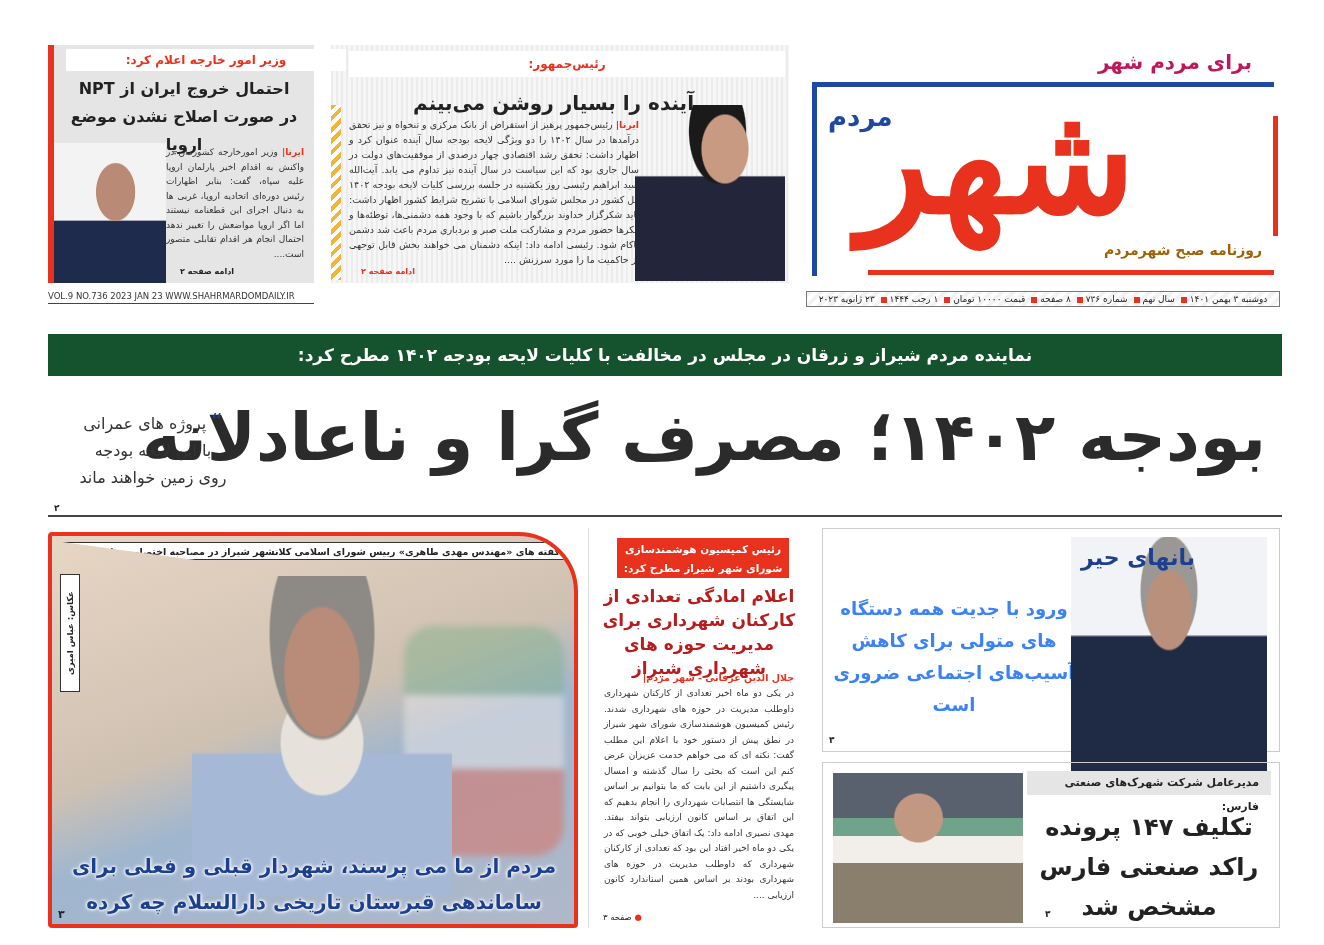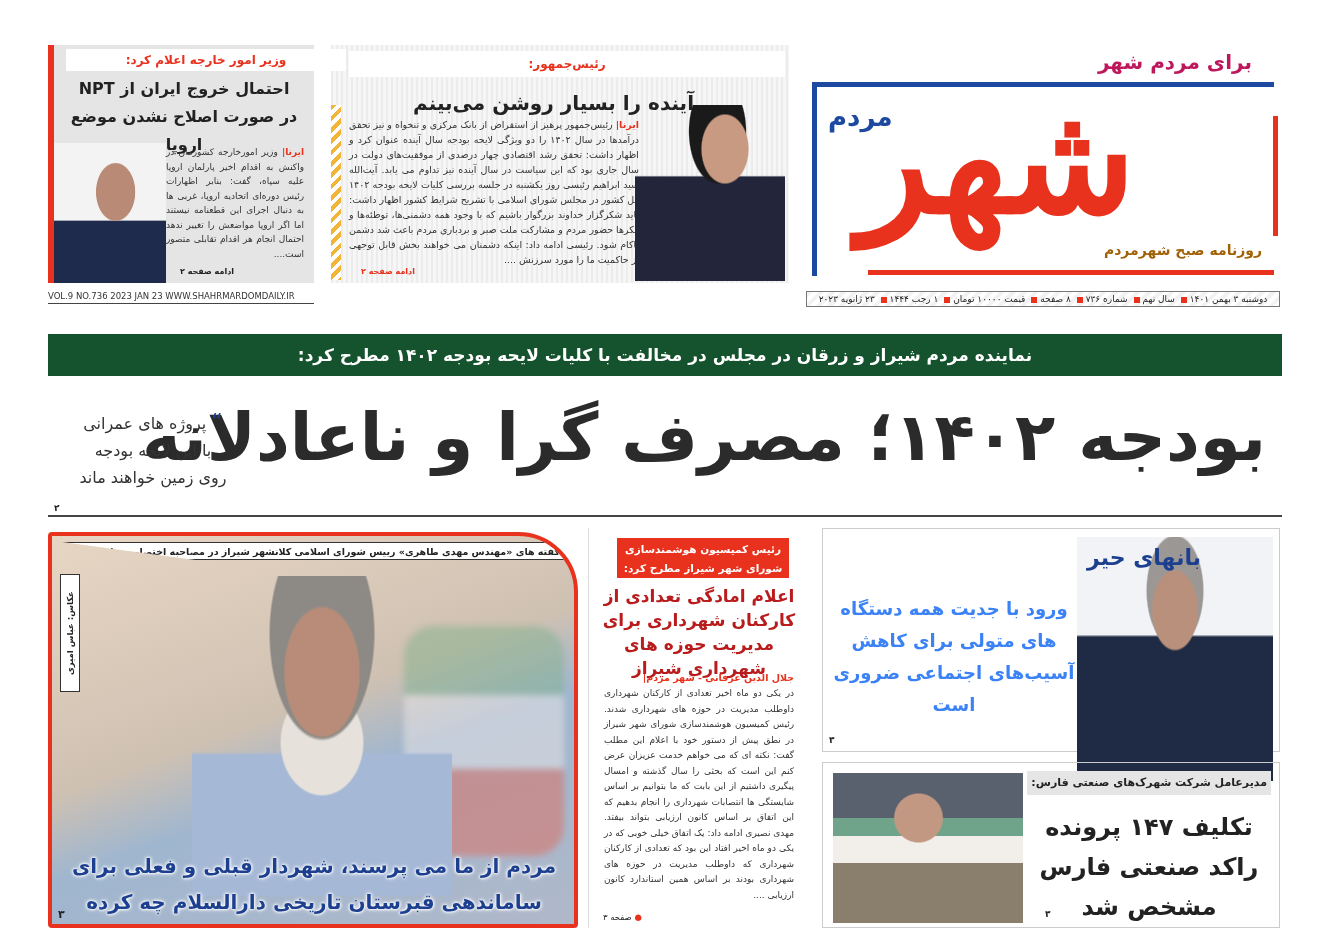--- a/index.html
+++ b/index.html
@@ -53,26 +53,26 @@
   #mid-kicker{left:28px;top:10px;width:172px;height:40px;background:#e8321e;color:#fff;font-size:10.5px;font-weight:bold;text-align:center;line-height:19px;padding-top:2px}
   #mid-title{left:10px;top:56px;width:200px;font-size:17px;font-weight:bold;text-align:center;line-height:24px;color:#b91c1c}
   #mid-byline{right:14px;top:142px;width:190px;font-size:9.5px;color:#e8321e;font-weight:bold;line-height:16px;text-align:right}
   #mid-body{right:14px;top:158px;width:190px;font-size:9px;line-height:15.5px;color:#333;text-align:justify}
   #mid-more{left:14px;top:384px;font-size:8.5px;color:#222}
   #mid-dot{color:#e8321e}
   
   #gov{left:822px;top:528px;width:458px;height:224px;border:1px solid #ccc}
   #gov-kicker{left:10px;top:8px;width:240px;height:50px;background:#e5e5e5;font-size:11px;font-weight:bold;text-align:center;line-height:22px;padding-top:3px;color:#222}
   #gov-title{left:6px;top:64px;width:250px;font-size:18px;font-weight:bold;text-align:center;line-height:32px;color:#3b82f6}
-  #gov-photo{right:6px;top:8px;width:196px;height:244px;background:radial-gradient(ellipse at 50% 30%,#b9907c 0 16%,transparent 17%),radial-gradient(ellipse at 50% 22%,#9a9794 0 20%,transparent 21%),linear-gradient(180deg,#f1f3f7 0 40%,#1f2a44 41%)}
+  #gov-photo{right:12px;top:8px;width:196px;height:244px;background:radial-gradient(ellipse at 50% 30%,#b9907c 0 16%,transparent 17%),radial-gradient(ellipse at 50% 22%,#9a9794 0 20%,transparent 21%),linear-gradient(180deg,#f1f3f7 0 40%,#1f2a44 41%)}
   #gov-photo-text{left:10px;top:8px;font-size:22px;font-weight:bold;color:#1d3f8f}
   #gov-page{left:6px;top:206px;font-size:9px;font-weight:bold}
   #ind{left:822px;top:762px;width:458px;height:166px;border:1px solid #ccc}
   #ind-photo{left:10px;top:10px;width:190px;height:150px;background:radial-gradient(ellipse at 45% 30%,#c39883 0 16%,transparent 17%),linear-gradient(180deg,#59606e 0 30%,#6fa48a 30% 42%,#f2eeea 42% 60%,#8a7f6c 60%)}
-  #ind-kicker{right:8px;top:8px;width:244px;height:24px;background:#e5e5e5;font-size:11px;font-weight:bold;text-align:right;line-height:24px;padding-right:4px;color:#222}
+  #ind-kicker{right:8px;top:8px;width:244px;height:24px;background:#e5e5e5;font-size:11px;font-weight:bold;text-align:right;line-height:24px;padding-right:12px;color:#222}
   #ind-title{right:10px;top:44px;width:240px;font-size:24px;font-weight:bold;text-align:center;line-height:40px;color:#222}
   #ind-page{left:222px;top:146px;font-size:9px;font-weight:bold}
 </style>
 </head>
 <body>
 
 <div class="abs" id="masthead">
   <div class="abs" id="tagline" dir="rtl">برای مردم شهر</div>
   <div class="abs" id="logo-frame"></div>
   <div class="abs" id="logo-frame-red"></div>

